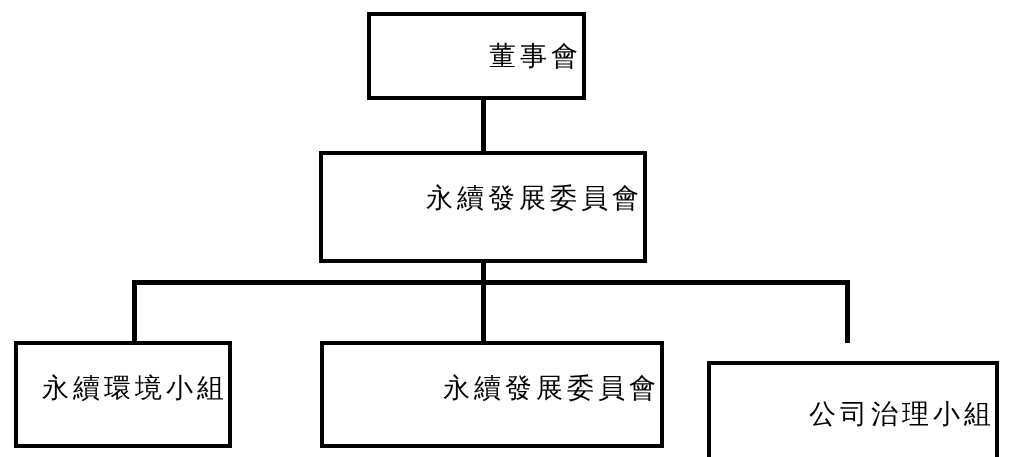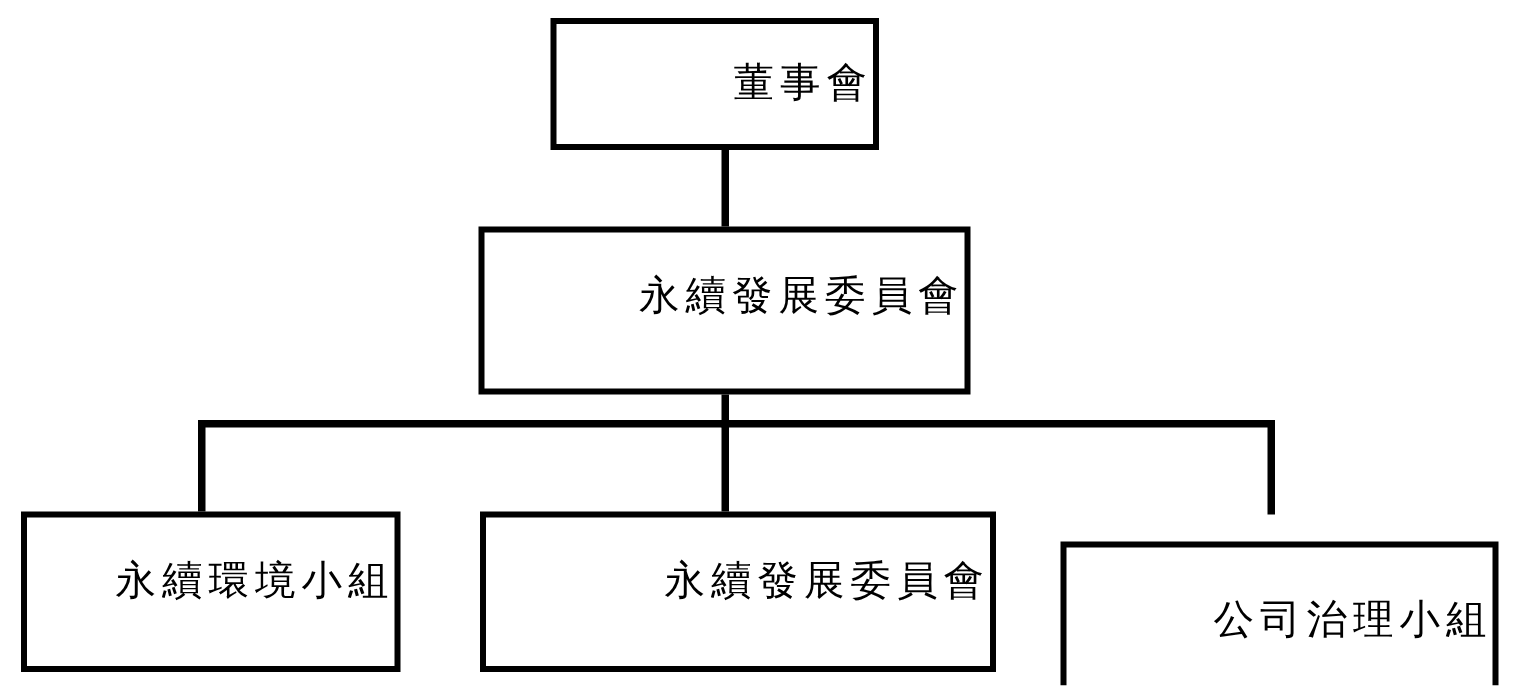--- a/index.html
+++ b/index.html
@@ -49,21 +49,21 @@
     height: 112px;
   }
   #box-committee .org-box-label {
     position: relative;
     top: -9px;
   }
   
   #box-group-env {
     left: 14px;
     top: 341px;
-    width: 253px;
+    width: 218px;
     height: 107px;
   }
   #box-group-social {
     left: 320px;
     top: 341px;
     width: 344px;
     height: 107px;
   }
   #box-group-gov {
     left: 707px;

